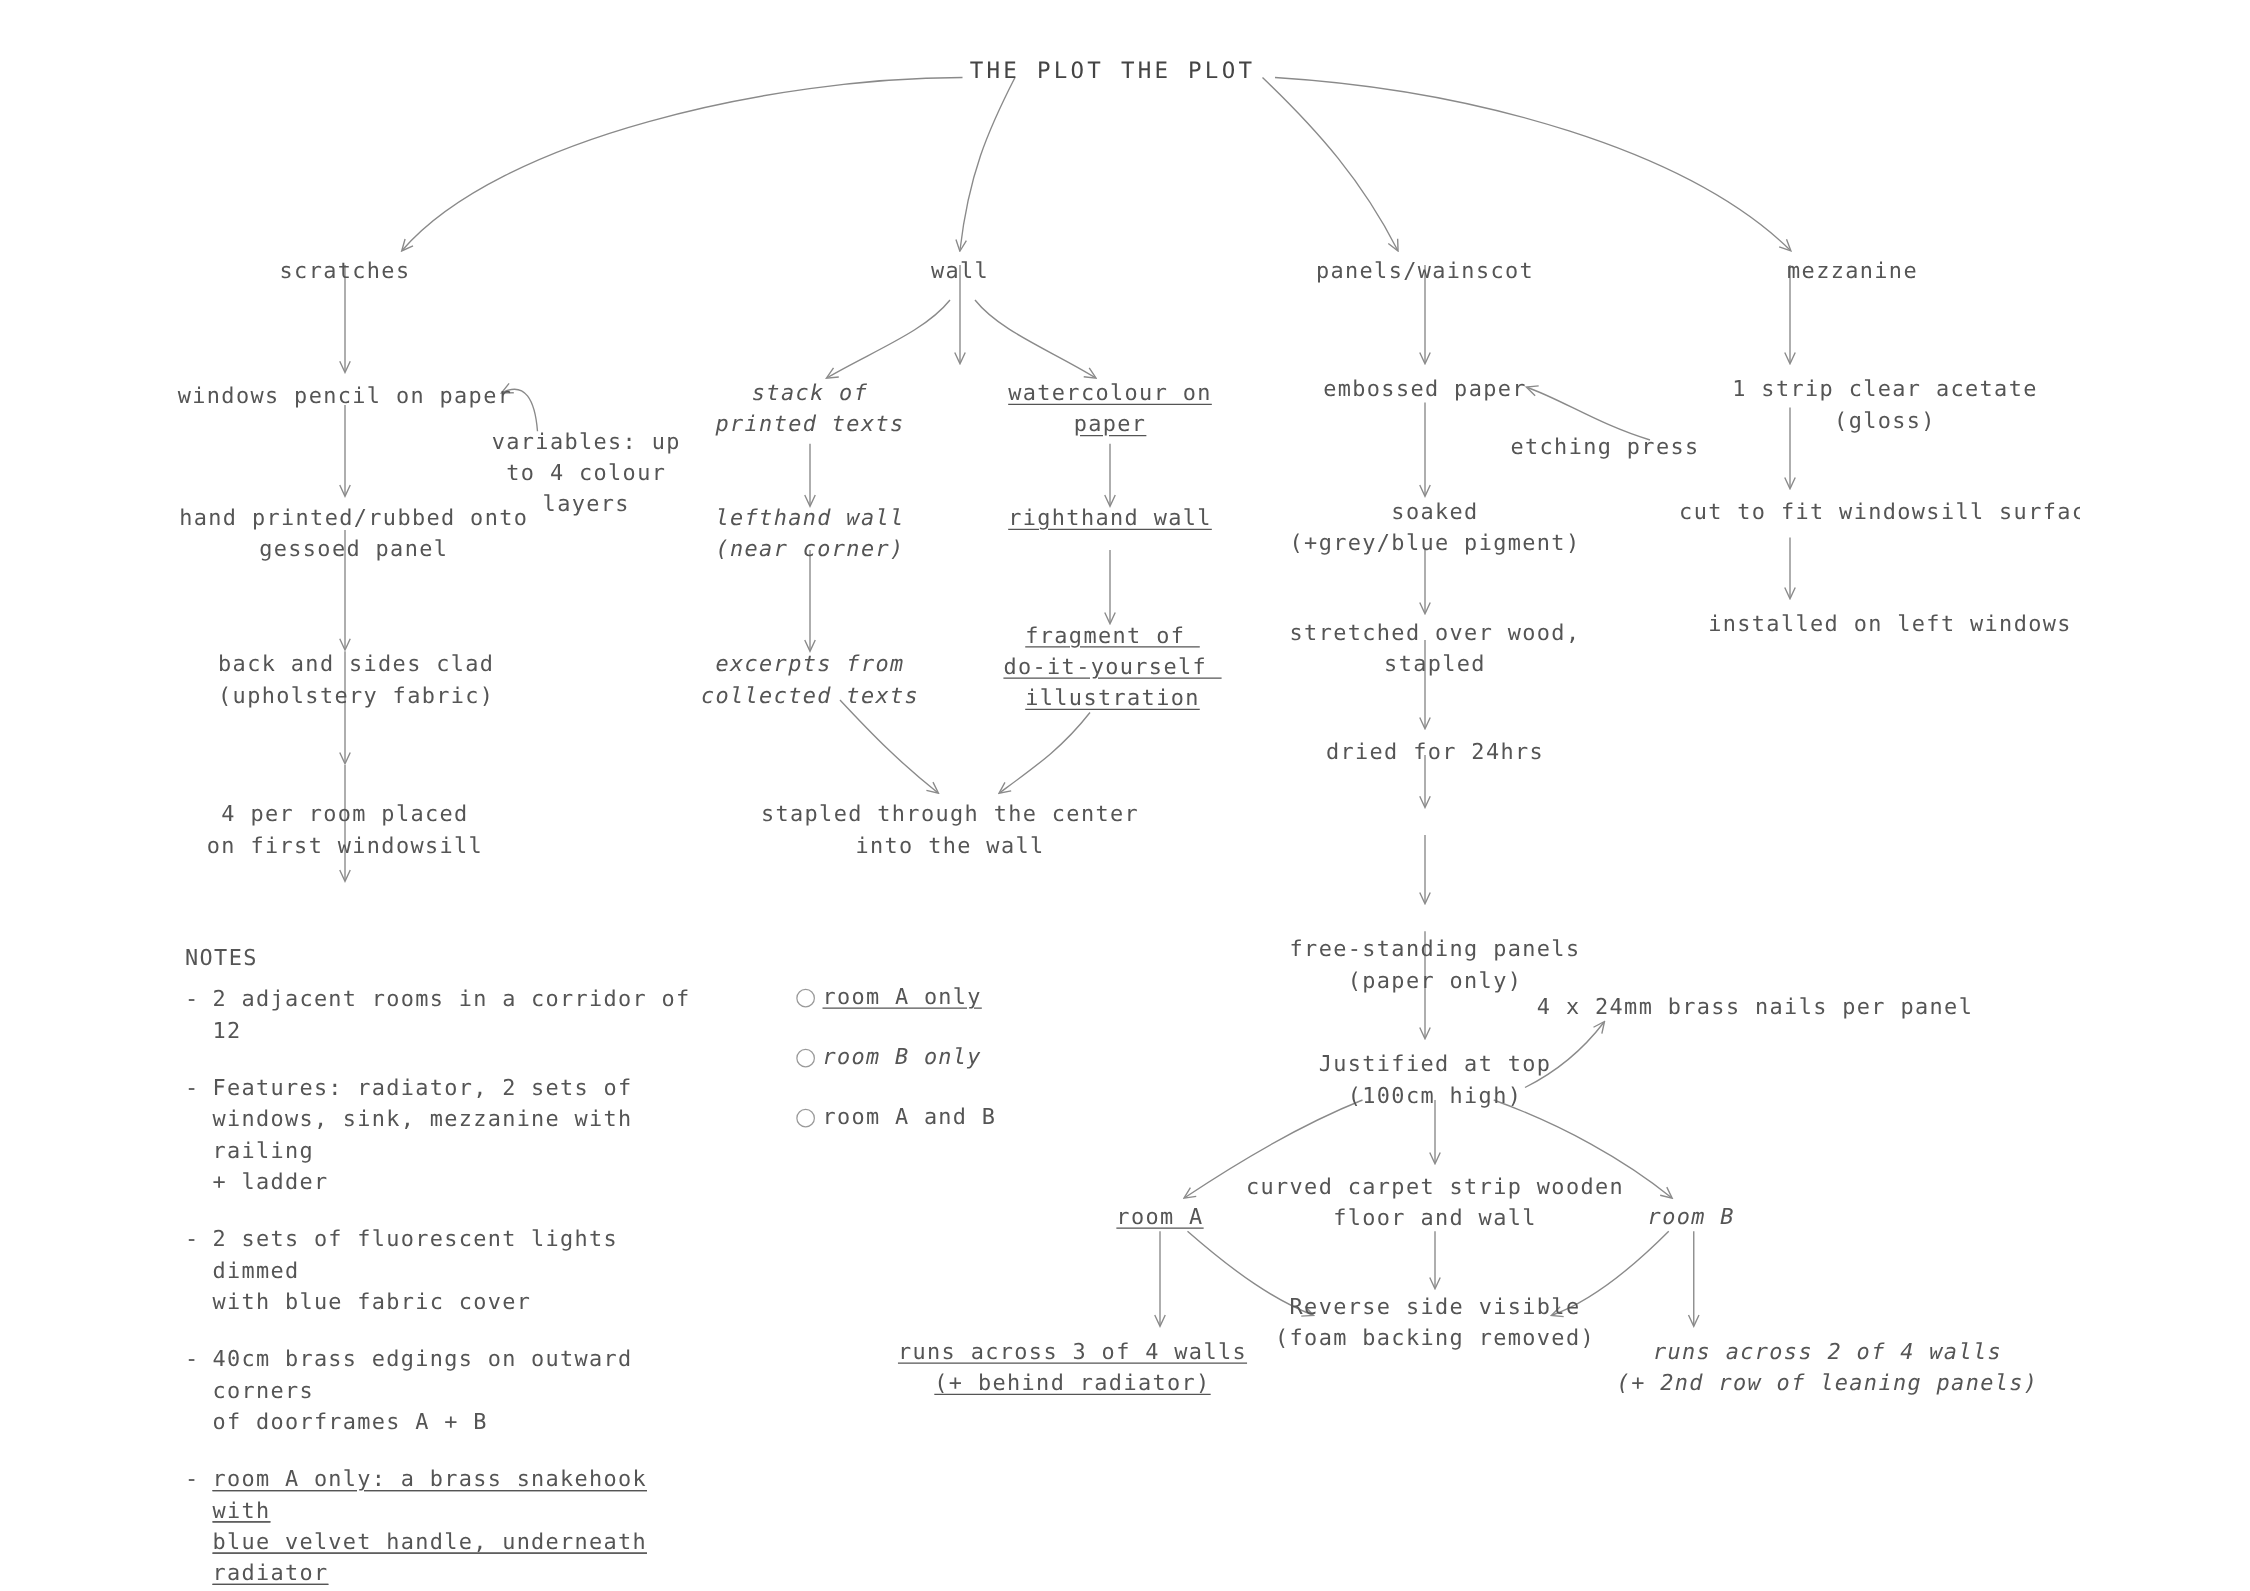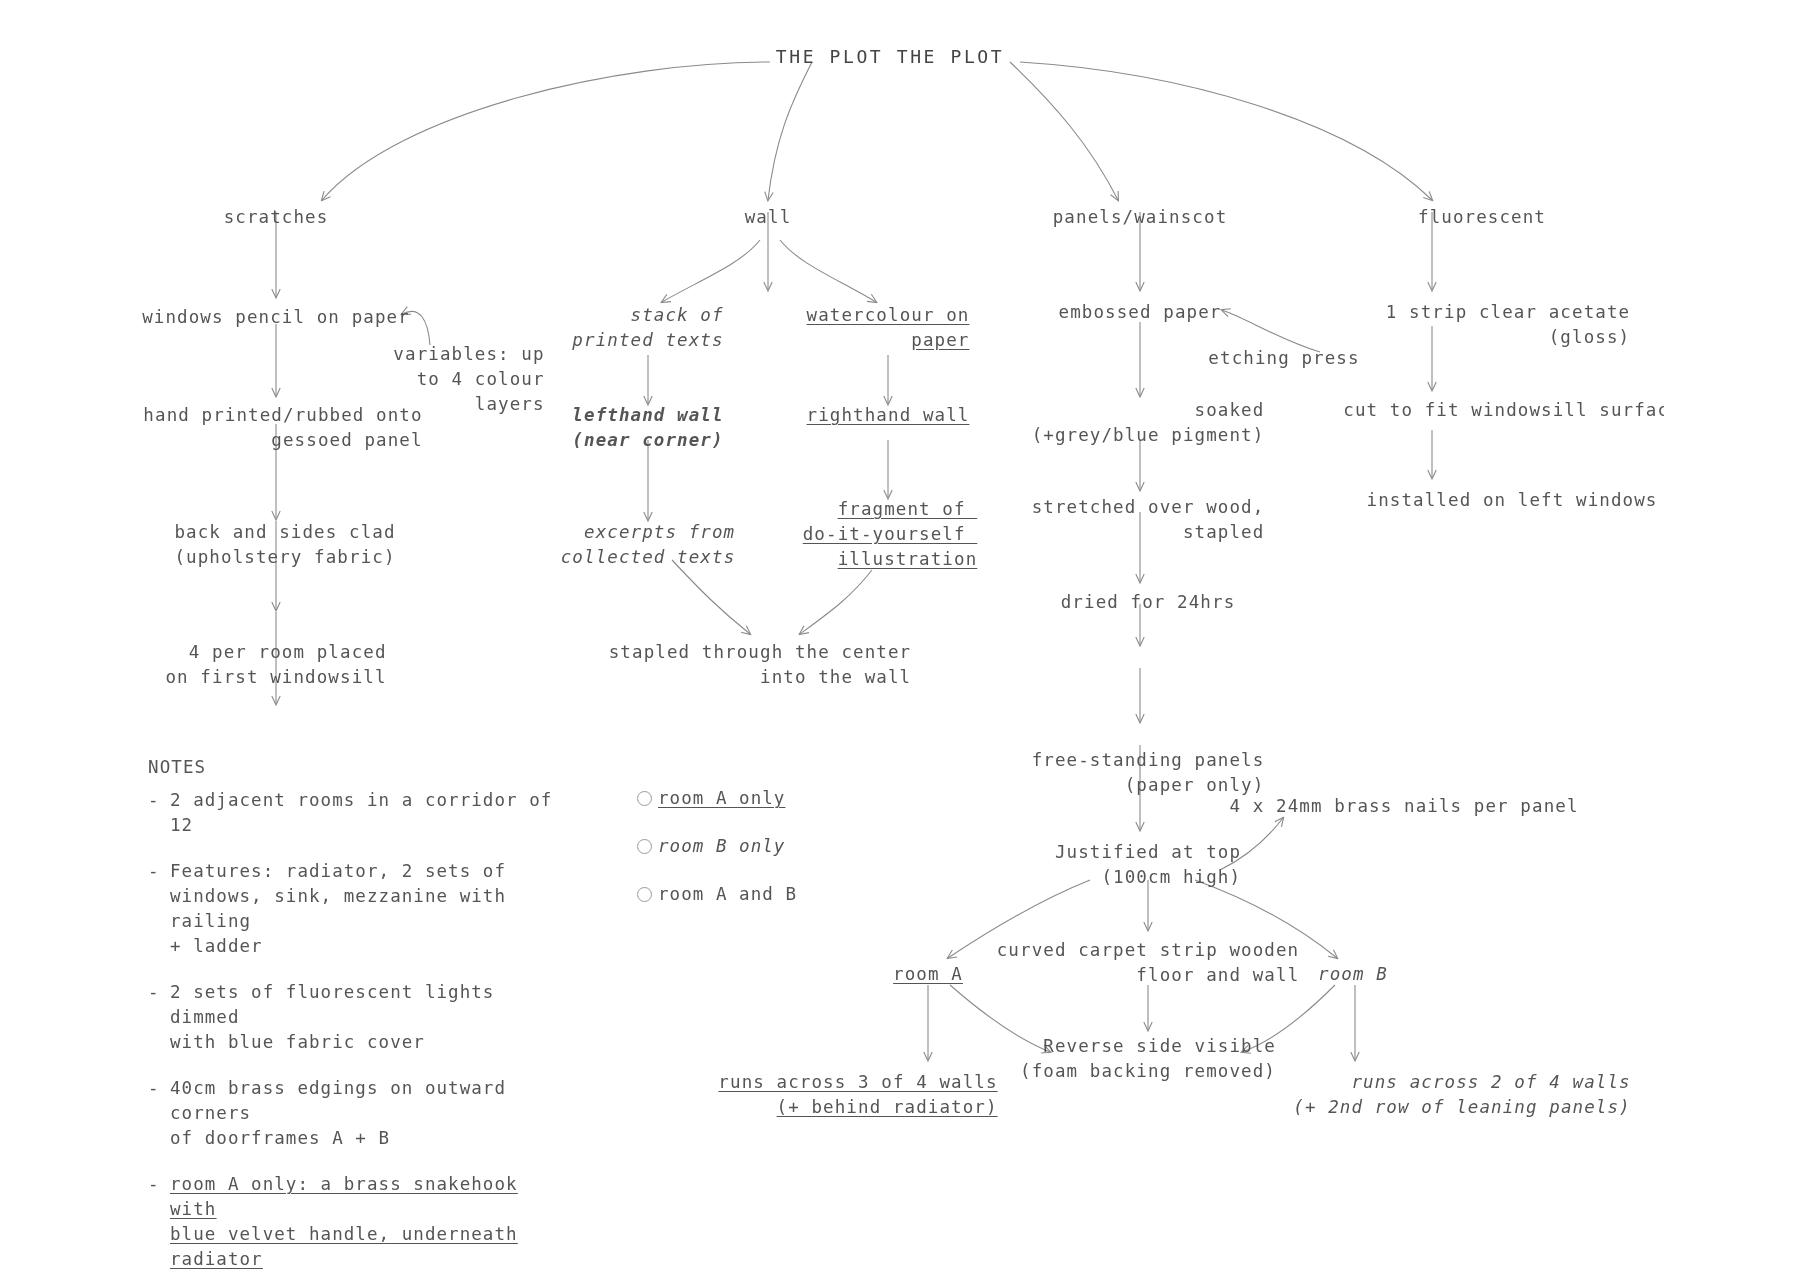--- a/index.html
+++ b/index.html
@@ -24,21 +24,21 @@
     height: 1273px;
     pointer-events: none;
   }
   .node {
     position: absolute;
     font-size: 17.5px;
     line-height: 25px;
     letter-spacing: 1.1px;
     color: #555555;
     white-space: pre;
-    text-align: right;
+    text-align: center;
     transform: translateX(-50%);
   }
   .ital { font-style: italic; }
   .under { text-decoration: underline; text-underline-offset: 3px; }
   .title {
     position: absolute;
     font-size: 18px;
     letter-spacing: 2.6px;
     color: #444444;
     white-space: pre;
@@ -189,21 +189,21 @@
 on first windowsill</div>
   <div class="node" style="left:469px; top:342px;">variables: up
 to 4 colour
 layers</div>
 
   <div class="node" style="left:768px; top:205px;">wall</div>
   <div class="node ital" style="left:648px; top:303px;">stack of
 printed texts</div>
   <div class="node under" style="left:888px; top:303px;">watercolour on
 paper</div>
-  <div class="node ital" style="left:648px; top:403px;font-weight:bold;">lefthand wall
+  <div class="node ital" style="left:648px; top:403px;">lefthand wall
 (near corner)</div>
   <div class="node under" style="left:888px; top:403px;">righthand wall</div>
   <div class="node ital" style="left:648px; top:520px;">excerpts from
 collected texts</div>
   <div class="node under" style="left:890px; top:497px;">fragment of 
 do-it-yourself 
 illustration</div>
   <div class="node" style="left:760px; top:640px;">stapled through the center
 into the wall</div>
 
@@ -224,21 +224,21 @@
   <div class="node ital" style="left:1353px; top:962px;">room B</div>
   <div class="node" style="left:1148px; top:938px;">curved carpet strip wooden
 floor and wall</div>
   <div class="node" style="left:1148px; top:1034px;">Reverse side visible
 (foam backing removed)</div>
   <div class="node under" style="left:858px; top:1070px;">runs across 3 of 4 walls
 (+ behind radiator)</div>
   <div class="node ital" style="left:1462px; top:1070px;">runs across 2 of 4 walls
 (+ 2nd row of leaning panels)</div>
 
-  <div class="node" style="left:1482px; top:205px;">fluorescent</div>
+  <div class="node" style="left:1482px; top:205px;">mezzanine</div>
   <div class="node" style="left:1508px; top:300px;">1 strip clear acetate
 (gloss)</div>
   <div class="node" style="left:1512px; top:398px;">cut to fit windowsill surface</div>
   <div class="node" style="left:1512px; top:488px;">installed on left windows</div>
 
   <div id="notes">
     <div class="notes-head">NOTES</div>
 
     <div class="note-row">
       <span class="note-dash">-</span>

